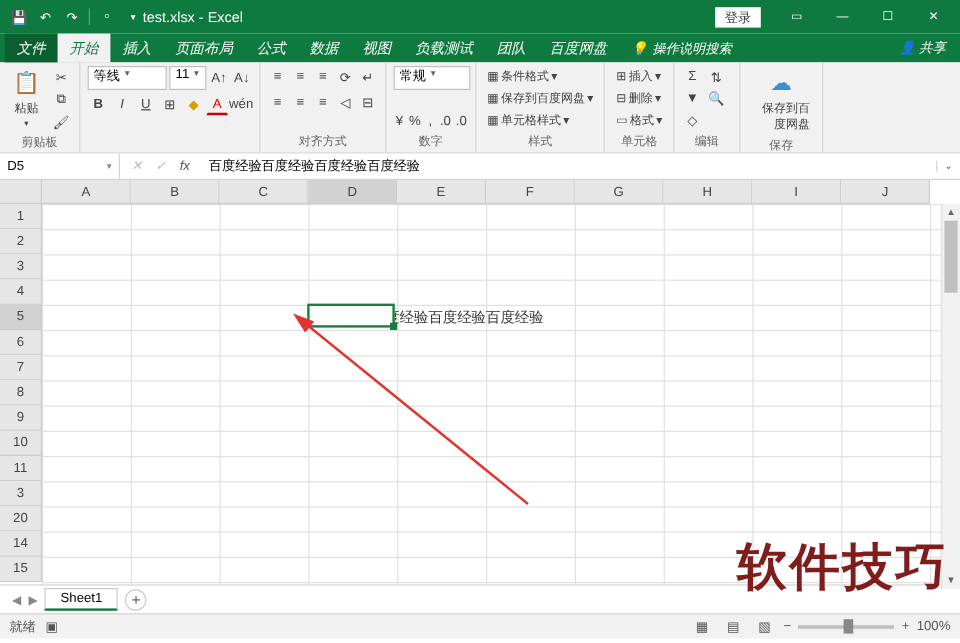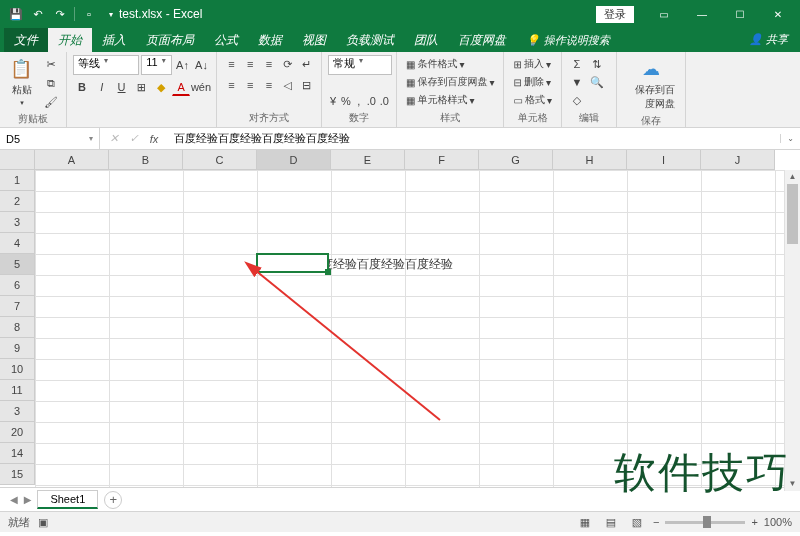--- a/index.html
+++ b/index.html
@@ -54,21 +54,21 @@
 .arrow{position:absolute;pointer-events:none;}
 .sheet-tabs{height:24px;background:#fff;border-top:1px solid #d4d4d4;display:flex;align-items:center;padding-left:10px;gap:6px;}
 .nav-arrow{cursor:pointer;color:#888;font-size:10px;}
 .sheet-tab{border:1px solid #ccc;border-bottom:2px solid #0f7a3f;padding:2px 12px;font-size:11px;background:#fff;cursor:pointer;}
 .add-sheet{width:18px;height:18px;border:1px solid #ccc;border-radius:50%;text-align:center;line-height:15px;cursor:pointer;color:#666;font-size:13px;}
 .statusbar{height:21px;background:#f1f1f1;border-top:1px solid #d4d4d4;display:flex;align-items:center;padding:0 8px;font-size:11px;color:#555;gap:8px;}
 .status-right{margin-left:auto;display:flex;align-items:center;gap:6px;}
 .view-btn{width:20px;height:16px;cursor:pointer;display:flex;align-items:center;justify-content:center;}
 .zoom-slider{width:80px;height:3px;background:#c0c0c0;position:relative;}
 .zoom-thumb{position:absolute;width:8px;height:12px;background:#888;top:-5px;left:38px;}
-.watermark{position:absolute;right:10px;bottom:35px;font-size:42px;color:#14532d;font-weight:400;pointer-events:none;letter-spacing:2px;}
+.watermark{position:absolute;right:10px;bottom:35px;font-size:42px;color:#7f1d1d;font-weight:700;pointer-events:none;letter-spacing:2px;}
 .scrollbar-v{position:absolute;right:0;top:170px;width:16px;bottom:45px;background:#f1f1f1;border-left:1px solid #e0e0e0;}
 .scrollbar-v .thumb{position:absolute;left:2px;right:2px;top:14px;height:60px;background:#c0c0c0;}
 .scrollbar-v .arr{height:14px;text-align:center;font-size:8px;color:#666;line-height:14px;}
 </style>
 </head>
 <body>
 
 <div class="titlebar">
   <div class="qat">
     <span class="qat-icon">💾</span>

